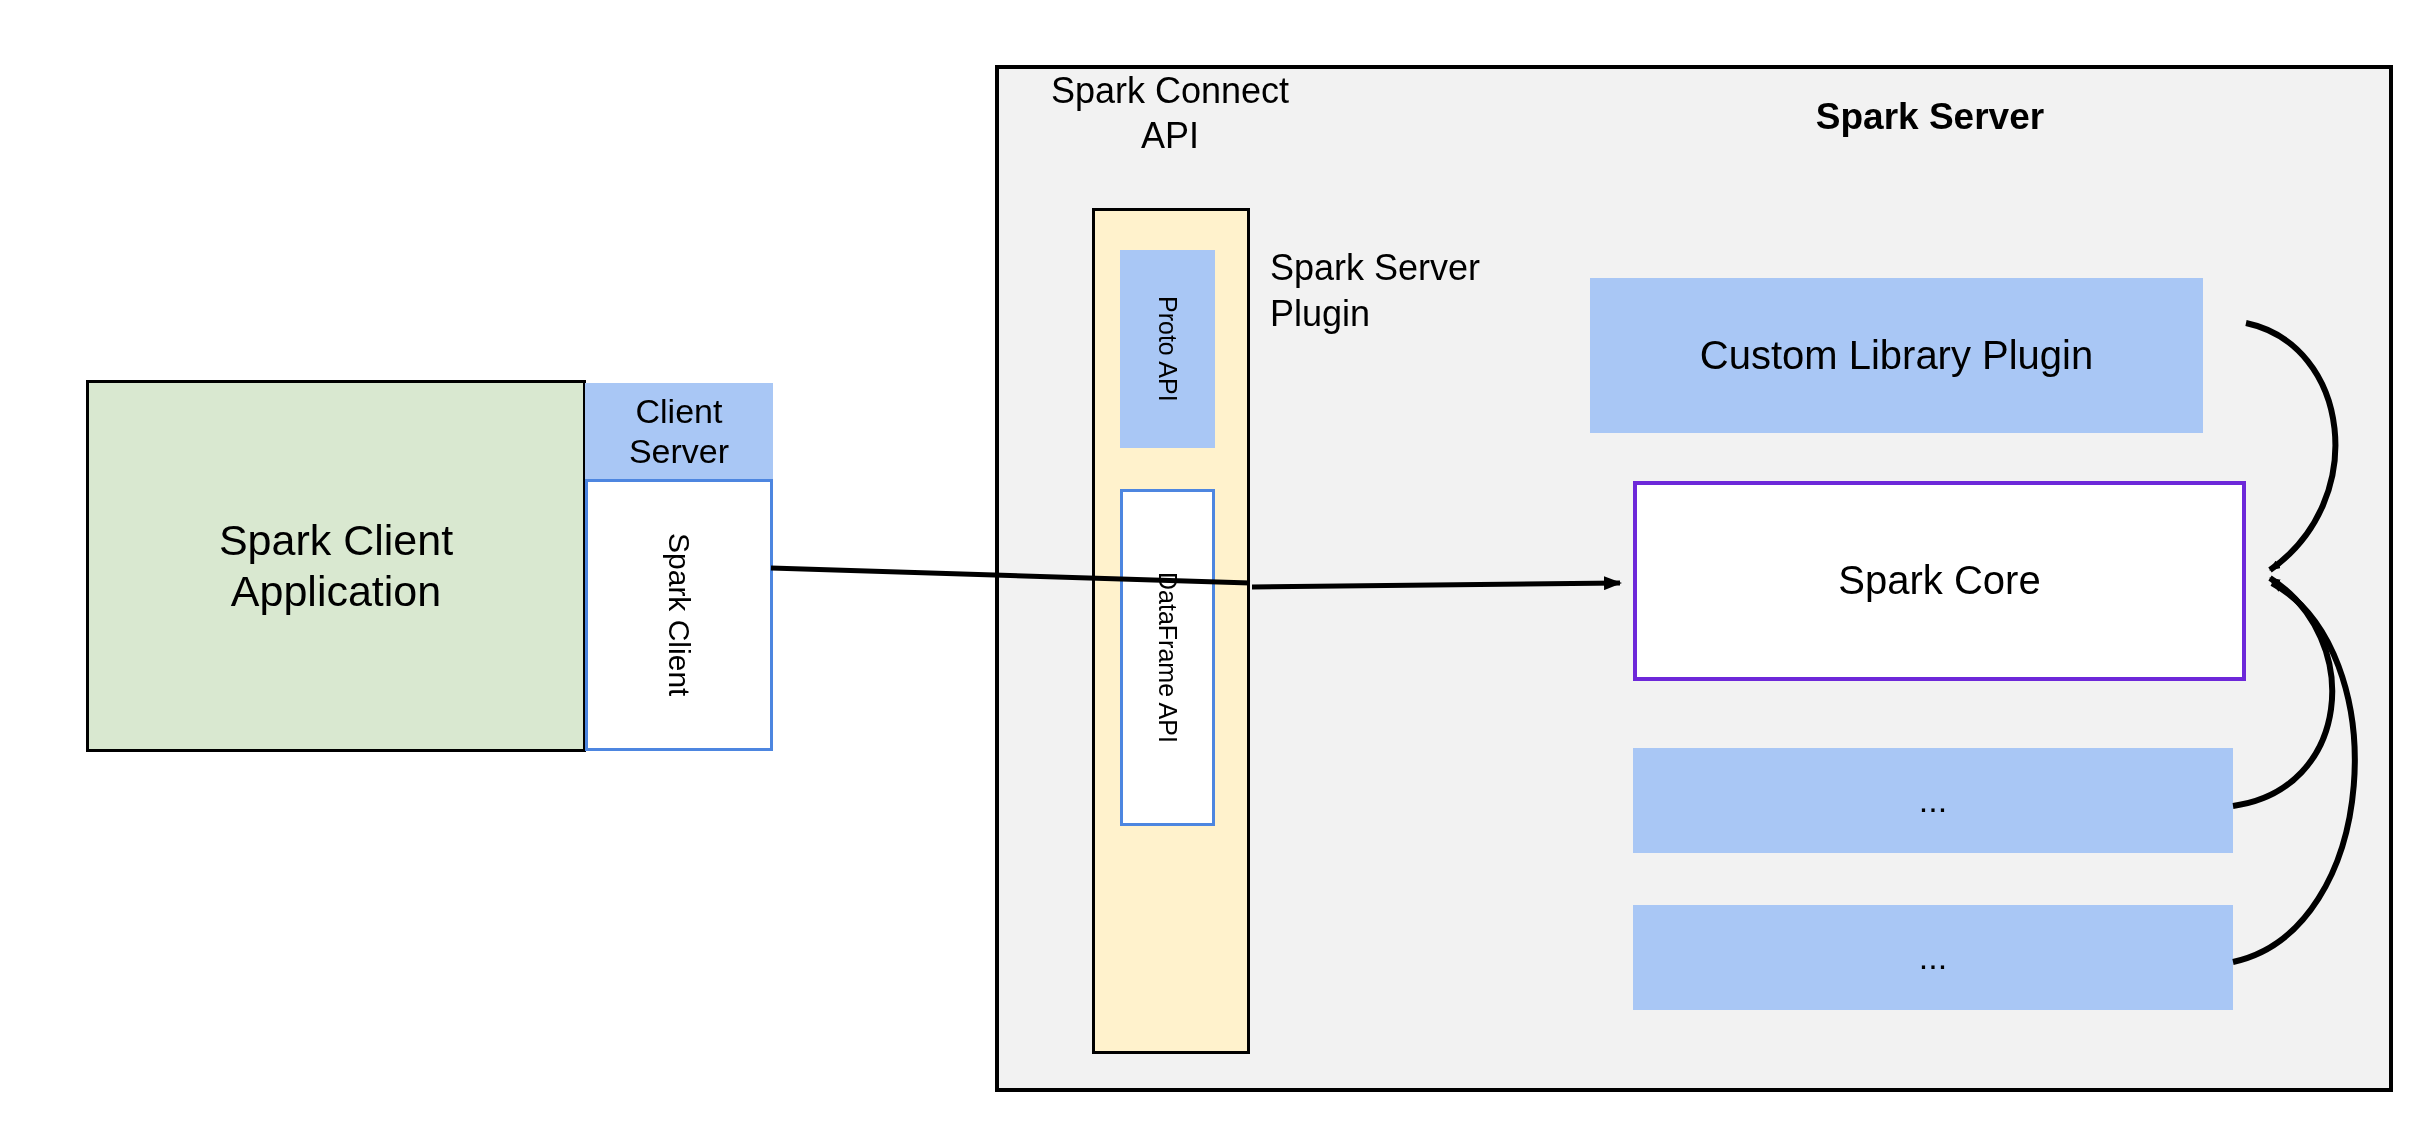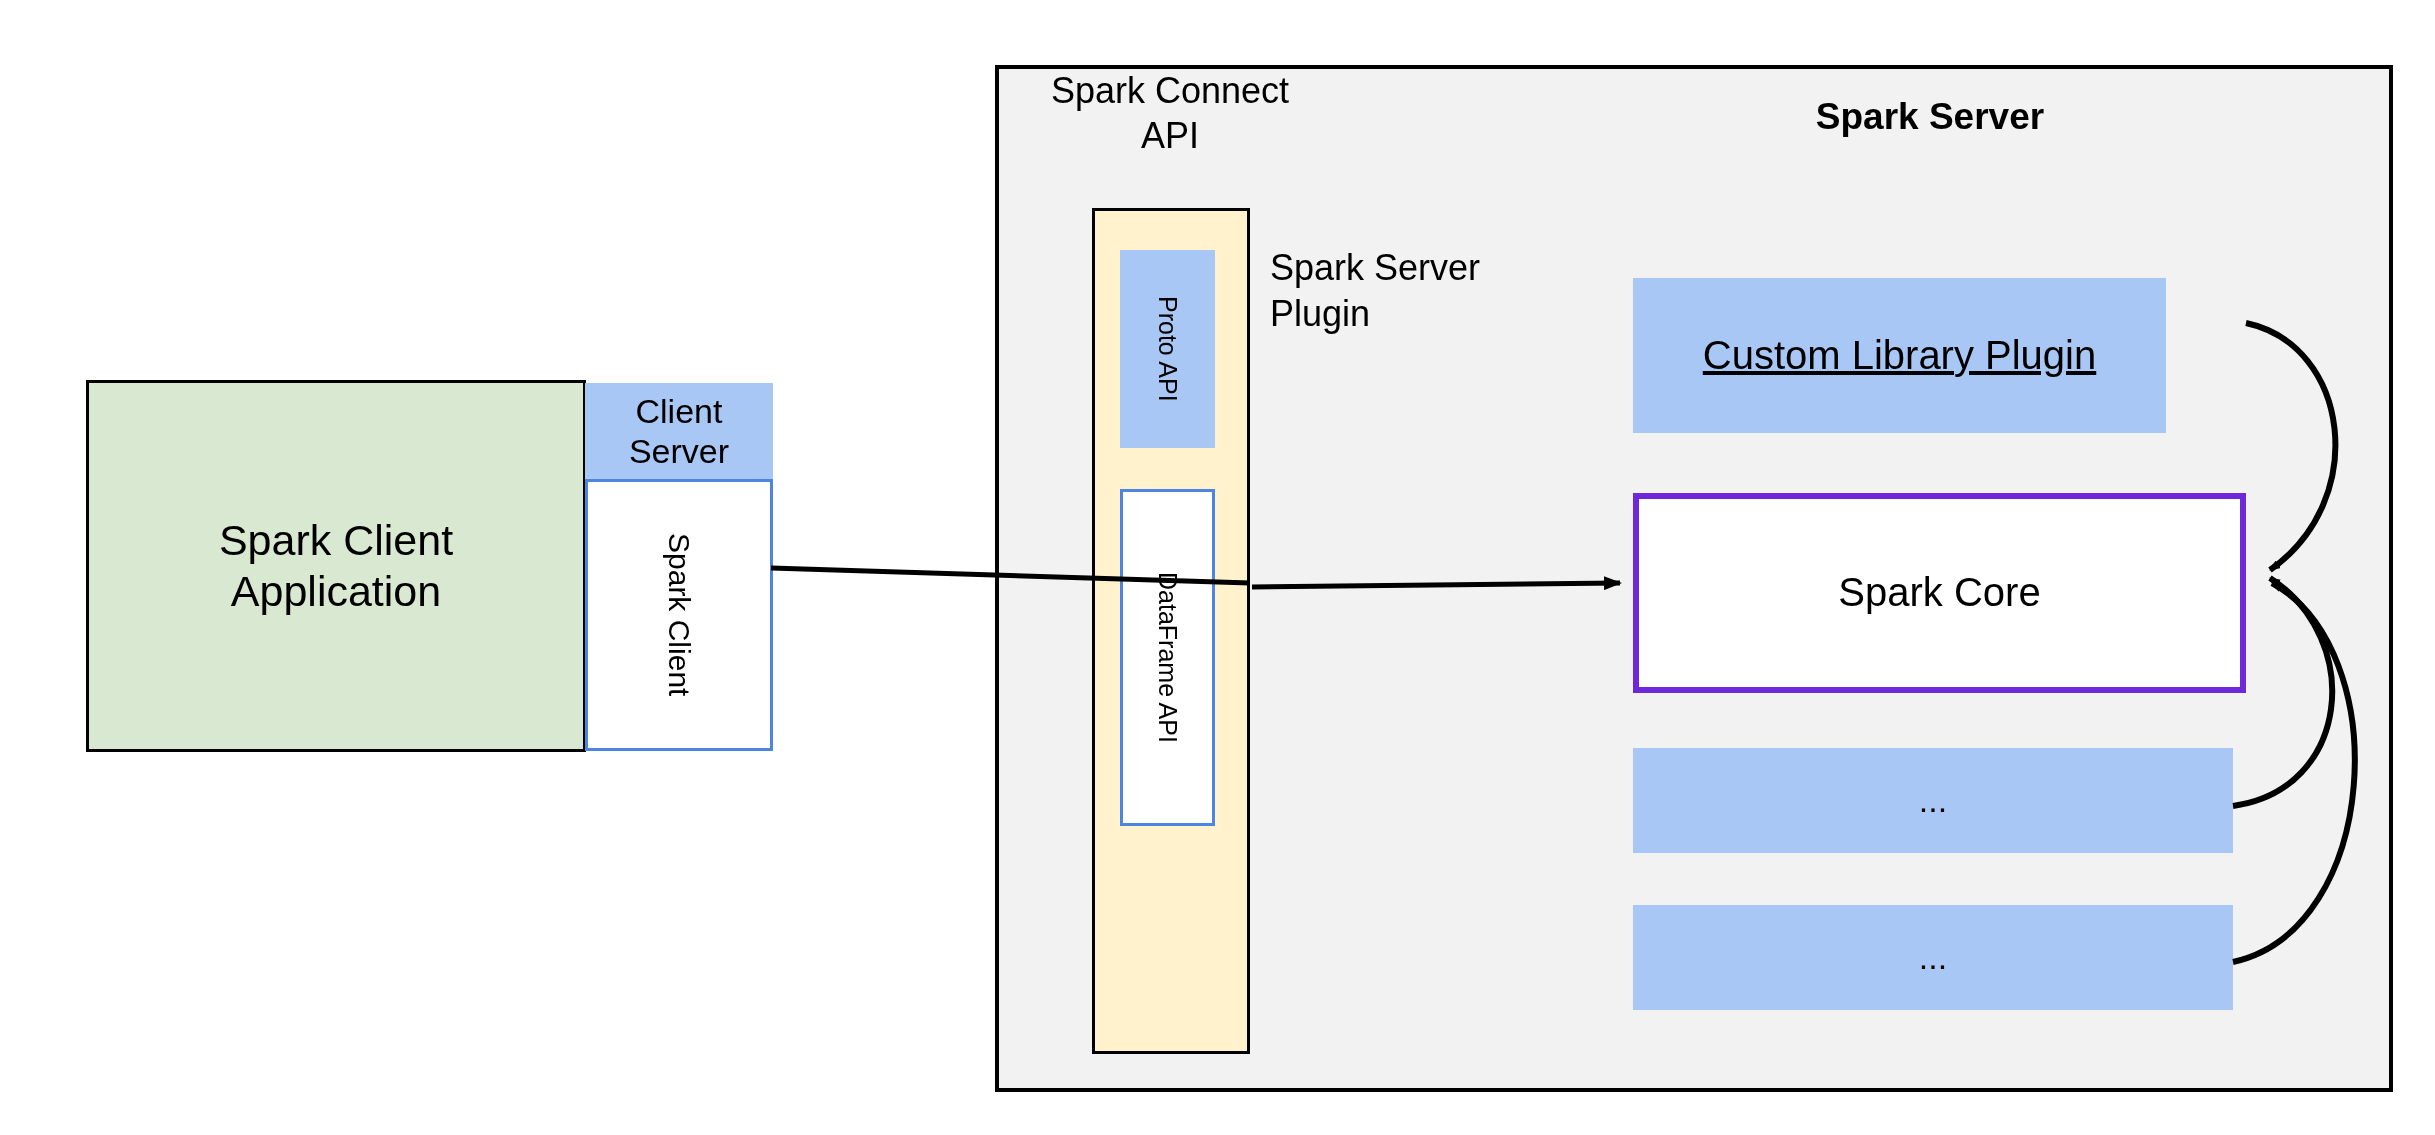--- a/index.html
+++ b/index.html
@@ -123,35 +123,34 @@
     top: 489px;
     width: 95px;
     height: 337px;
     background: #ffffff;
     border: 3px solid #4D86E0;
     font-size: 25px;
   }
 
   
   #custom-library-plugin-box {
-    left: 1613px;
+    left: 1570px;
     top: 278px;
-    width: 533px;
+    width: 613px;
     height: 155px;
     background: #A9C7F5;
     font-size: 40px;
-    text-decoration: underline;
   }
   #spark-core-box {
     left: 1613px;
-    top: 493px;
+    top: 481px;
     width: 613px;
     height: 200px;
     background: #ffffff;
-    border: 6px solid #6d28d9;
+    border: 4px solid #6d28d9;
     font-size: 40px;
   }
   #ellipsis-box-1 {
     left: 1613px;
     top: 748px;
     width: 600px;
     height: 105px;
     background: #A9C7F5;
     font-size: 34px;
   }

